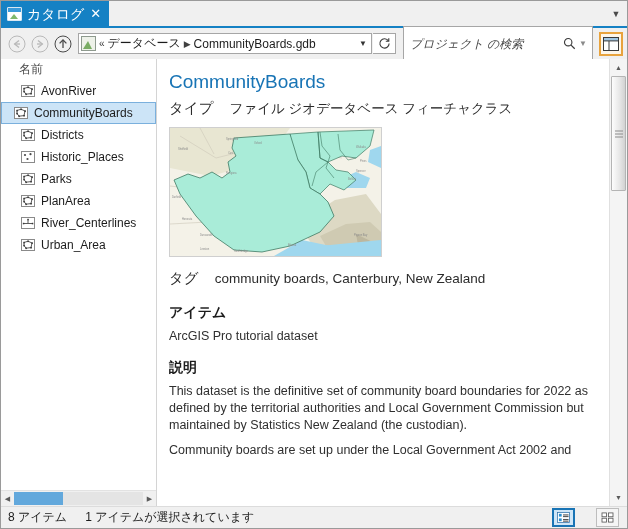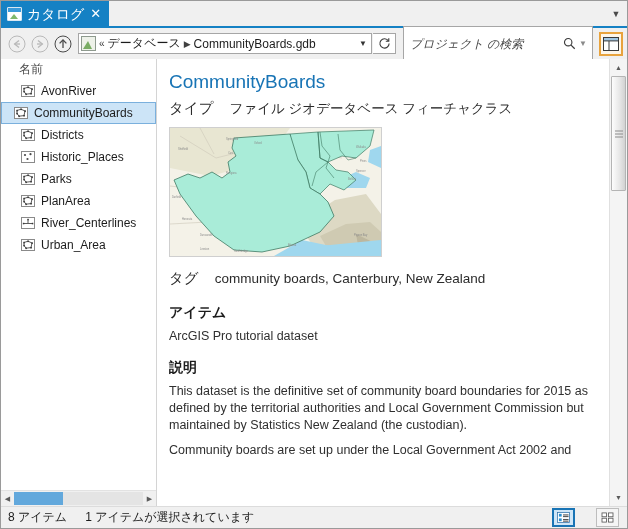--- a/index.html
+++ b/index.html
@@ -733,21 +733,21 @@
 
           <div class="kv-row tags-row">
             <span class="kv-key">タグ</span>
             <span class="kv-val">community boards, Canterbury, New Zealand</span>
           </div>
 
           <div class="sec-head">アイテム</div>
           <div class="sec-body">ArcGIS Pro tutorial dataset</div>
 
           <div class="sec-head">説明</div>
-          <div class="sec-body para">This dataset is the definitive set of community board boundaries for 2015 as defined by the territorial authorities and Local Government Commission but maintained by Statistics New Zealand (the custodian).</div>
+          <div class="sec-body para">This dataset is the definitive set of community board boundaries for 2022 as defined by the territorial authorities and Local Government Commission but maintained by Statistics New Zealand (the custodian).</div>
           <div class="sec-body para">Community boards are set up under the Local Government Act 2002 and</div>
         </div>
 
         <div class="vscroll">
           <div class="vs-arrow">▲</div>
           <div class="vs-track">
             <div class="vs-thumb">
               <span class="vs-grip">
                   <i></i>
                   <i></i>

